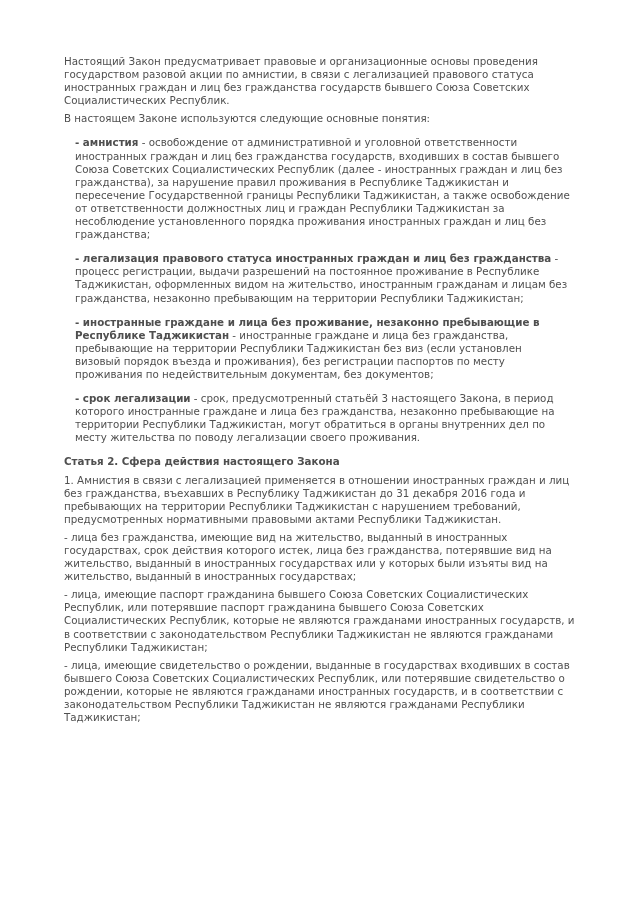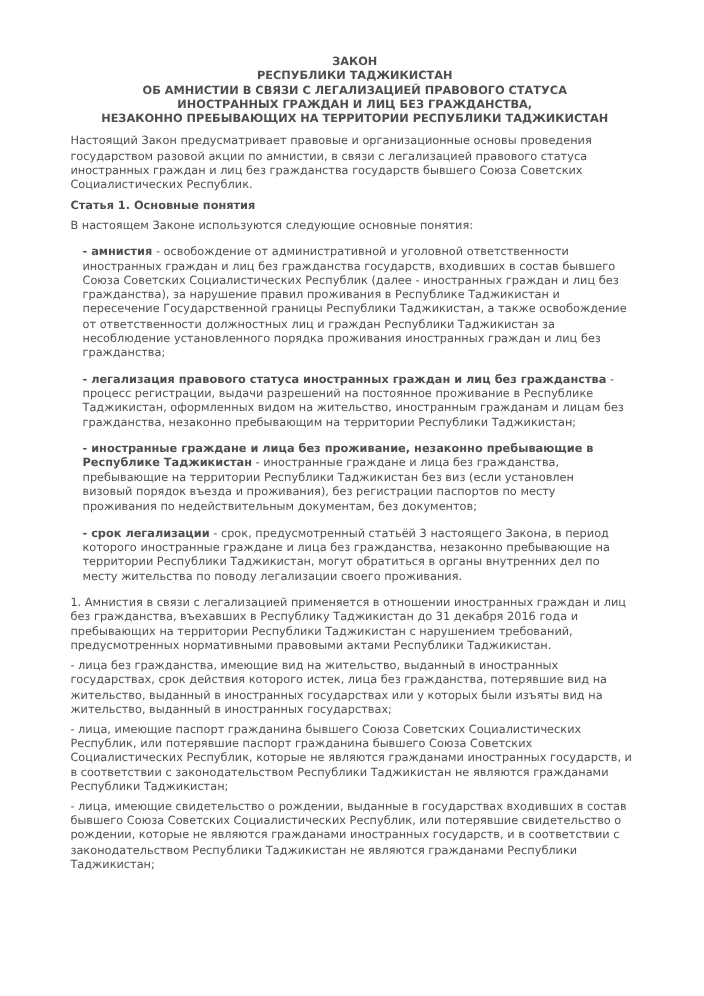--- a/index.html
+++ b/index.html
@@ -47,40 +47,33 @@
   }
   .term {
     font-weight: bold;
   }
 </style>
 </head>
 <body>
 
 <div class="page">
 
-  <div class="title-block">
-    <div>ЗАКОН</div>
-    <div>РЕСПУБЛИКИ ТАДЖИКИСТАН</div>
-    <div>ОБ АМНИСТИИ В СВЯЗИ С ЛЕГАЛИЗАЦИЕЙ ПРАВОВОГО СТАТУСА</div>
-    <div>ИНОСТРАННЫХ ГРАЖДАН И ЛИЦ БЕЗ ГРАЖДАНСТВА,</div>
-    <div>НЕЗАКОННО ПРЕБЫВАЮЩИХ НА ТЕРРИТОРИИ РЕСПУБЛИКИ ТАДЖИКИСТАН</div>
-  </div>
 
   <p class="para">Настоящий Закон предусматривает правовые и организационные основы проведения государством разовой акции по амнистии, в связи с легализацией правового статуса иностранных граждан и лиц без гражданства государств бывшего Союза Советских Социалистических Республик.</p>
 
-  <h2 class="heading">Статья 1. Основные понятия</h2>
 
   <p class="para">В настоящем Законе используются следующие основные понятия:</p>
 
   <div class="defs">
     <p><span class="term">- амнистия</span><span> - освобождение от административной и уголовной ответственности иностранных граждан и лиц без гражданства государств, входивших в состав бывшего Союза Советских Социалистических Республик (далее - иностранных граждан и лиц без гражданства), за нарушение правил проживания в Республике Таджикистан и пересечение Государственной границы Республики Таджикистан, а также освобождение от ответственности должностных лиц и граждан Республики Таджикистан за несоблюдение установленного порядка проживания иностранных граждан и лиц без гражданства;</span></p>
     <p><span class="term">- легализация правового статуса иностранных граждан и лиц без гражданства</span><span> - процесс регистрации, выдачи разрешений на постоянное проживание в Республике Таджикистан, оформленных видом на жительство, иностранным гражданам и лицам без гражданства, незаконно пребывающим на территории Республики Таджикистан;</span></p>
     <p><span class="term">- иностранные граждане и лица без проживание, незаконно пребывающие в Республике Таджикистан</span><span> - иностранные граждане и лица без гражданства, пребывающие на территории Республики Таджикистан без виз (если установлен визовый порядок въезда и проживания), без регистрации паспортов по месту проживания по недействительным документам, без документов;</span></p>
     <p><span class="term">- срок легализации</span><span> - срок, предусмотренный статьёй 3 настоящего Закона, в период которого иностранные граждане и лица без гражданства, незаконно пребывающие на территории Республики Таджикистан, могут обратиться в органы внутренних дел по месту жительства по поводу легализации своего проживания.</span></p>
   </div>
 
+  <h2 class="heading tight">Статья 2. Сфера действия настоящего Закона</h2>
 
   <p class="para">1. Амнистия в связи с легализацией применяется в отношении иностранных граждан и лиц без гражданства, въехавших в Республику Таджикистан до 31 декабря 2016 года и пребывающих на территории Республики Таджикистан с нарушением требований, предусмотренных нормативными правовыми актами Республики Таджикистан.</p>
   <p class="para">- лица без гражданства, имеющие вид на жительство, выданный в иностранных государствах, срок действия которого истек, лица без гражданства, потерявшие вид на жительство, выданный в иностранных государствах или у которых были изъяты вид на жительство, выданный в иностранных государствах;</p>
   <p class="para">- лица, имеющие паспорт гражданина бывшего Союза Советских Социалистических Республик, или потерявшие паспорт гражданина бывшего Союза Советских Социалистических Республик, которые не являются гражданами иностранных государств, и в соответствии с законодательством Республики Таджикистан не являются гражданами Республики Таджикистан;</p>
   <p class="para">- лица, имеющие свидетельство о рождении, выданные в государствах входивших в состав бывшего Союза Советских Социалистических Республик, или потерявшие свидетельство о рождении, которые не являются гражданами иностранных государств, и в соответствии с законодательством Республики Таджикистан не являются гражданами Республики Таджикистан;</p>
 
 </div>
 
 </body></html>

